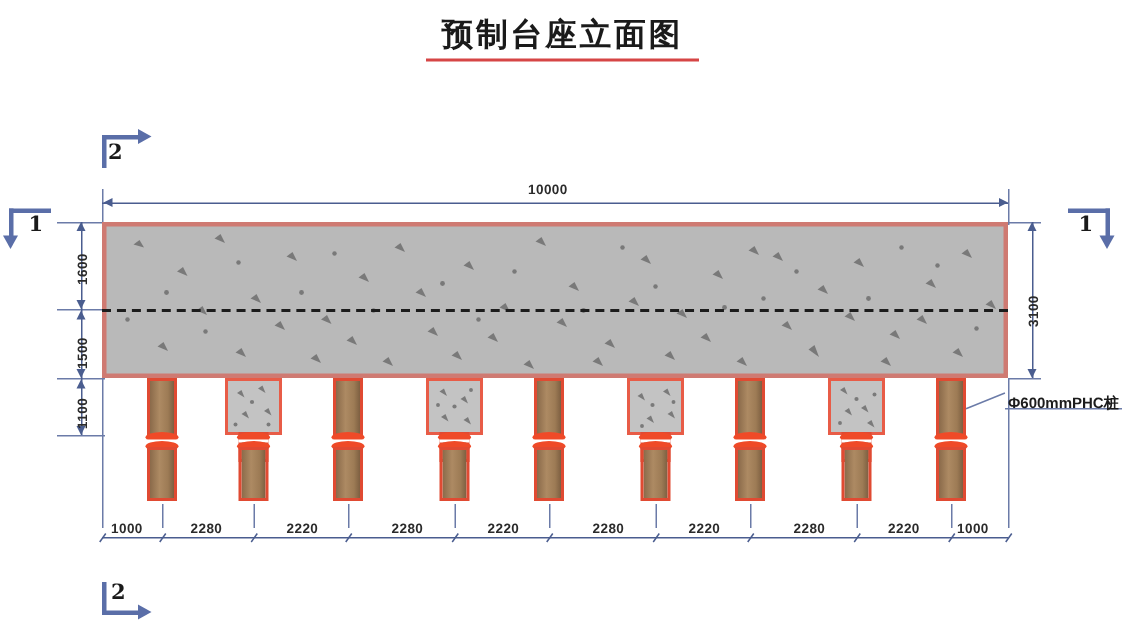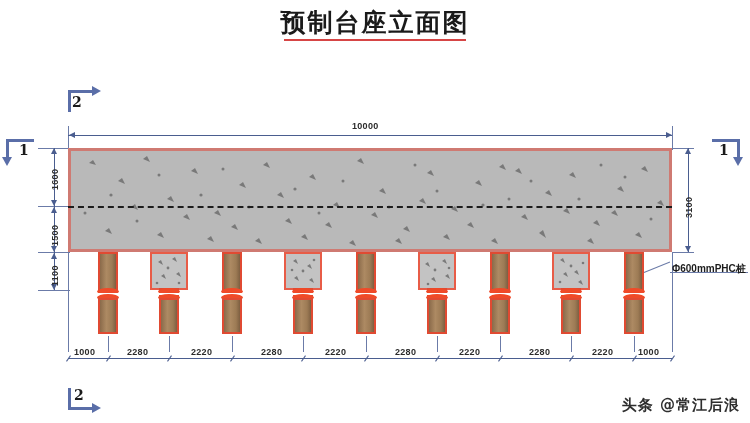--- a/index.html
+++ b/index.html
@@ -21,21 +21,21 @@
   
   #title-block {
     position: absolute;
     left: 0;
     top: 10px;
     width: 750px;
     text-align: center;
   }
   #title-text {
     font-family: "DejaVu Serif", "Liberation Serif", serif;
-    font-size: 25px;
+    font-size: 21px;
     font-weight: 700;
     color: #1a1a1a;
     letter-spacing: 2px;
     line-height: 26px;
   }
   #title-rule {
     width: 182px;
     height: 2px;
     background: #d64545;
     margin: 3px auto 0 auto;
@@ -504,15 +504,14 @@
     <div class="dim-text" style="left:191px; top:347px;">2220</div>
     <div class="dim-text" style="left:261px; top:347px;">2280</div>
     <div class="dim-text" style="left:325px; top:347px;">2220</div>
     <div class="dim-text" style="left:395px; top:347px;">2280</div>
     <div class="dim-text" style="left:459px; top:347px;">2220</div>
     <div class="dim-text" style="left:529px; top:347px;">2280</div>
     <div class="dim-text" style="left:592px; top:347px;">2220</div>
     <div class="dim-text" style="left:638px; top:347px;">1000</div>
   </div>
 
-  <div id="watermark">头条 @常江后浪</div>
 
 </div>
 
 </body></html>

